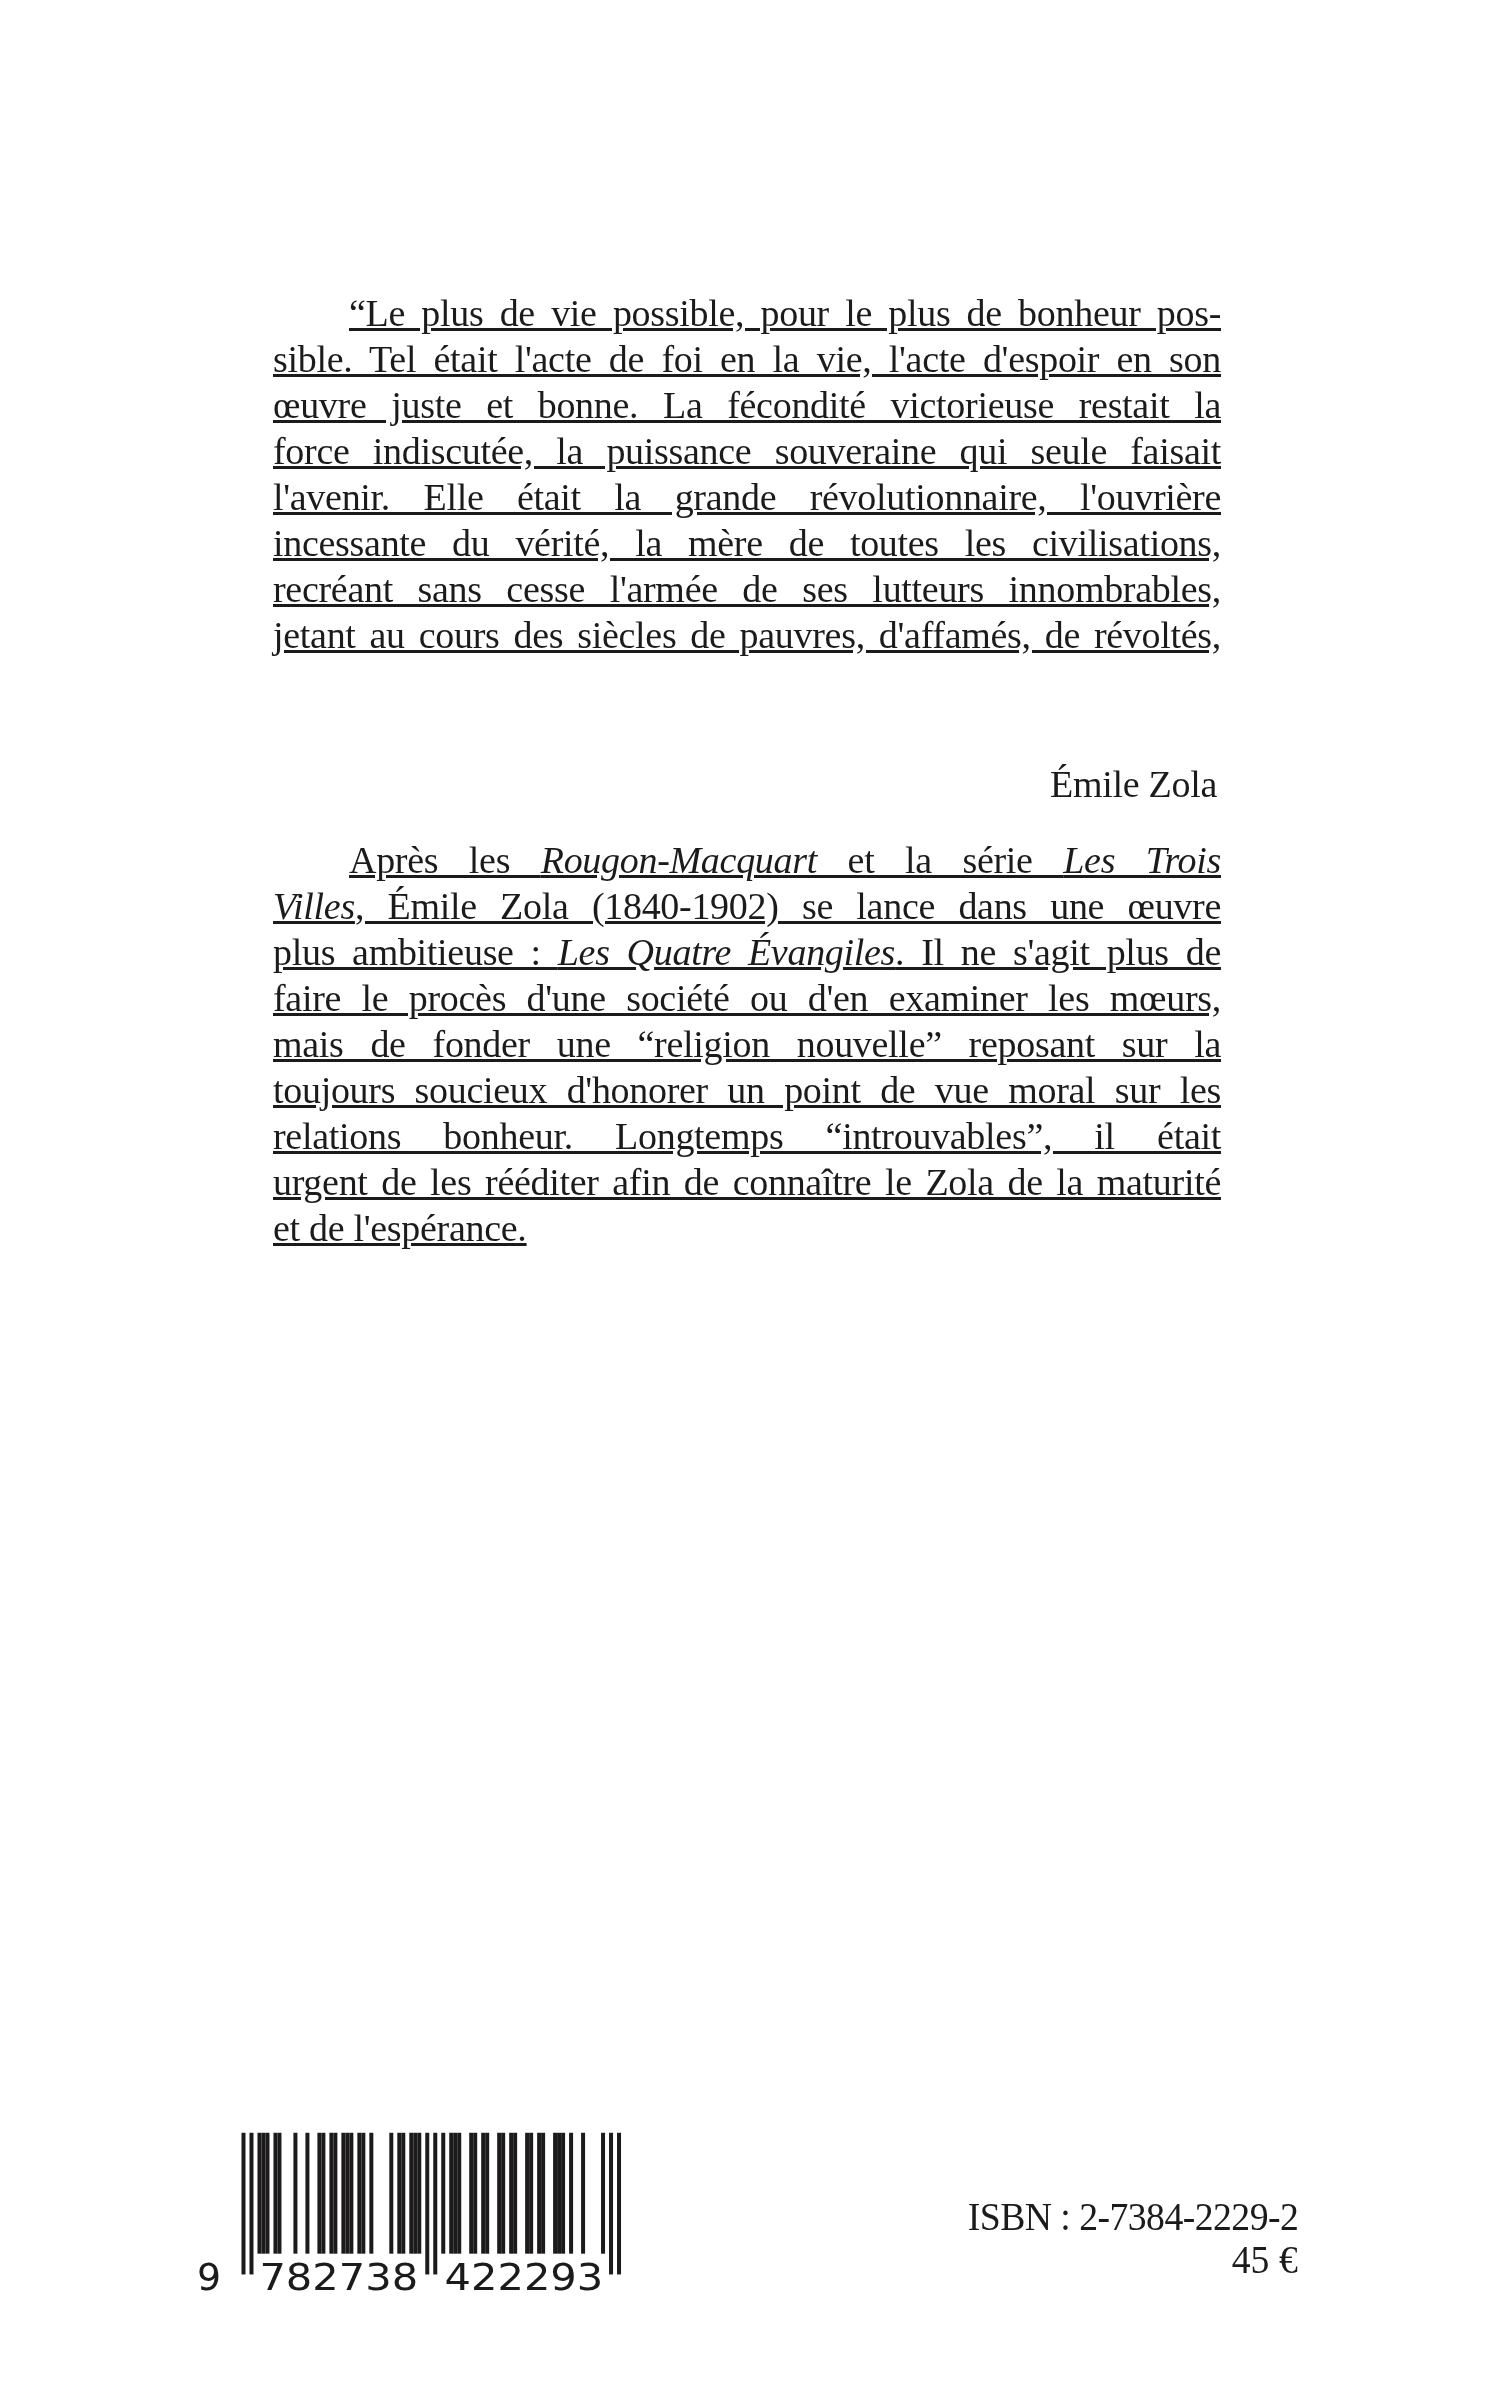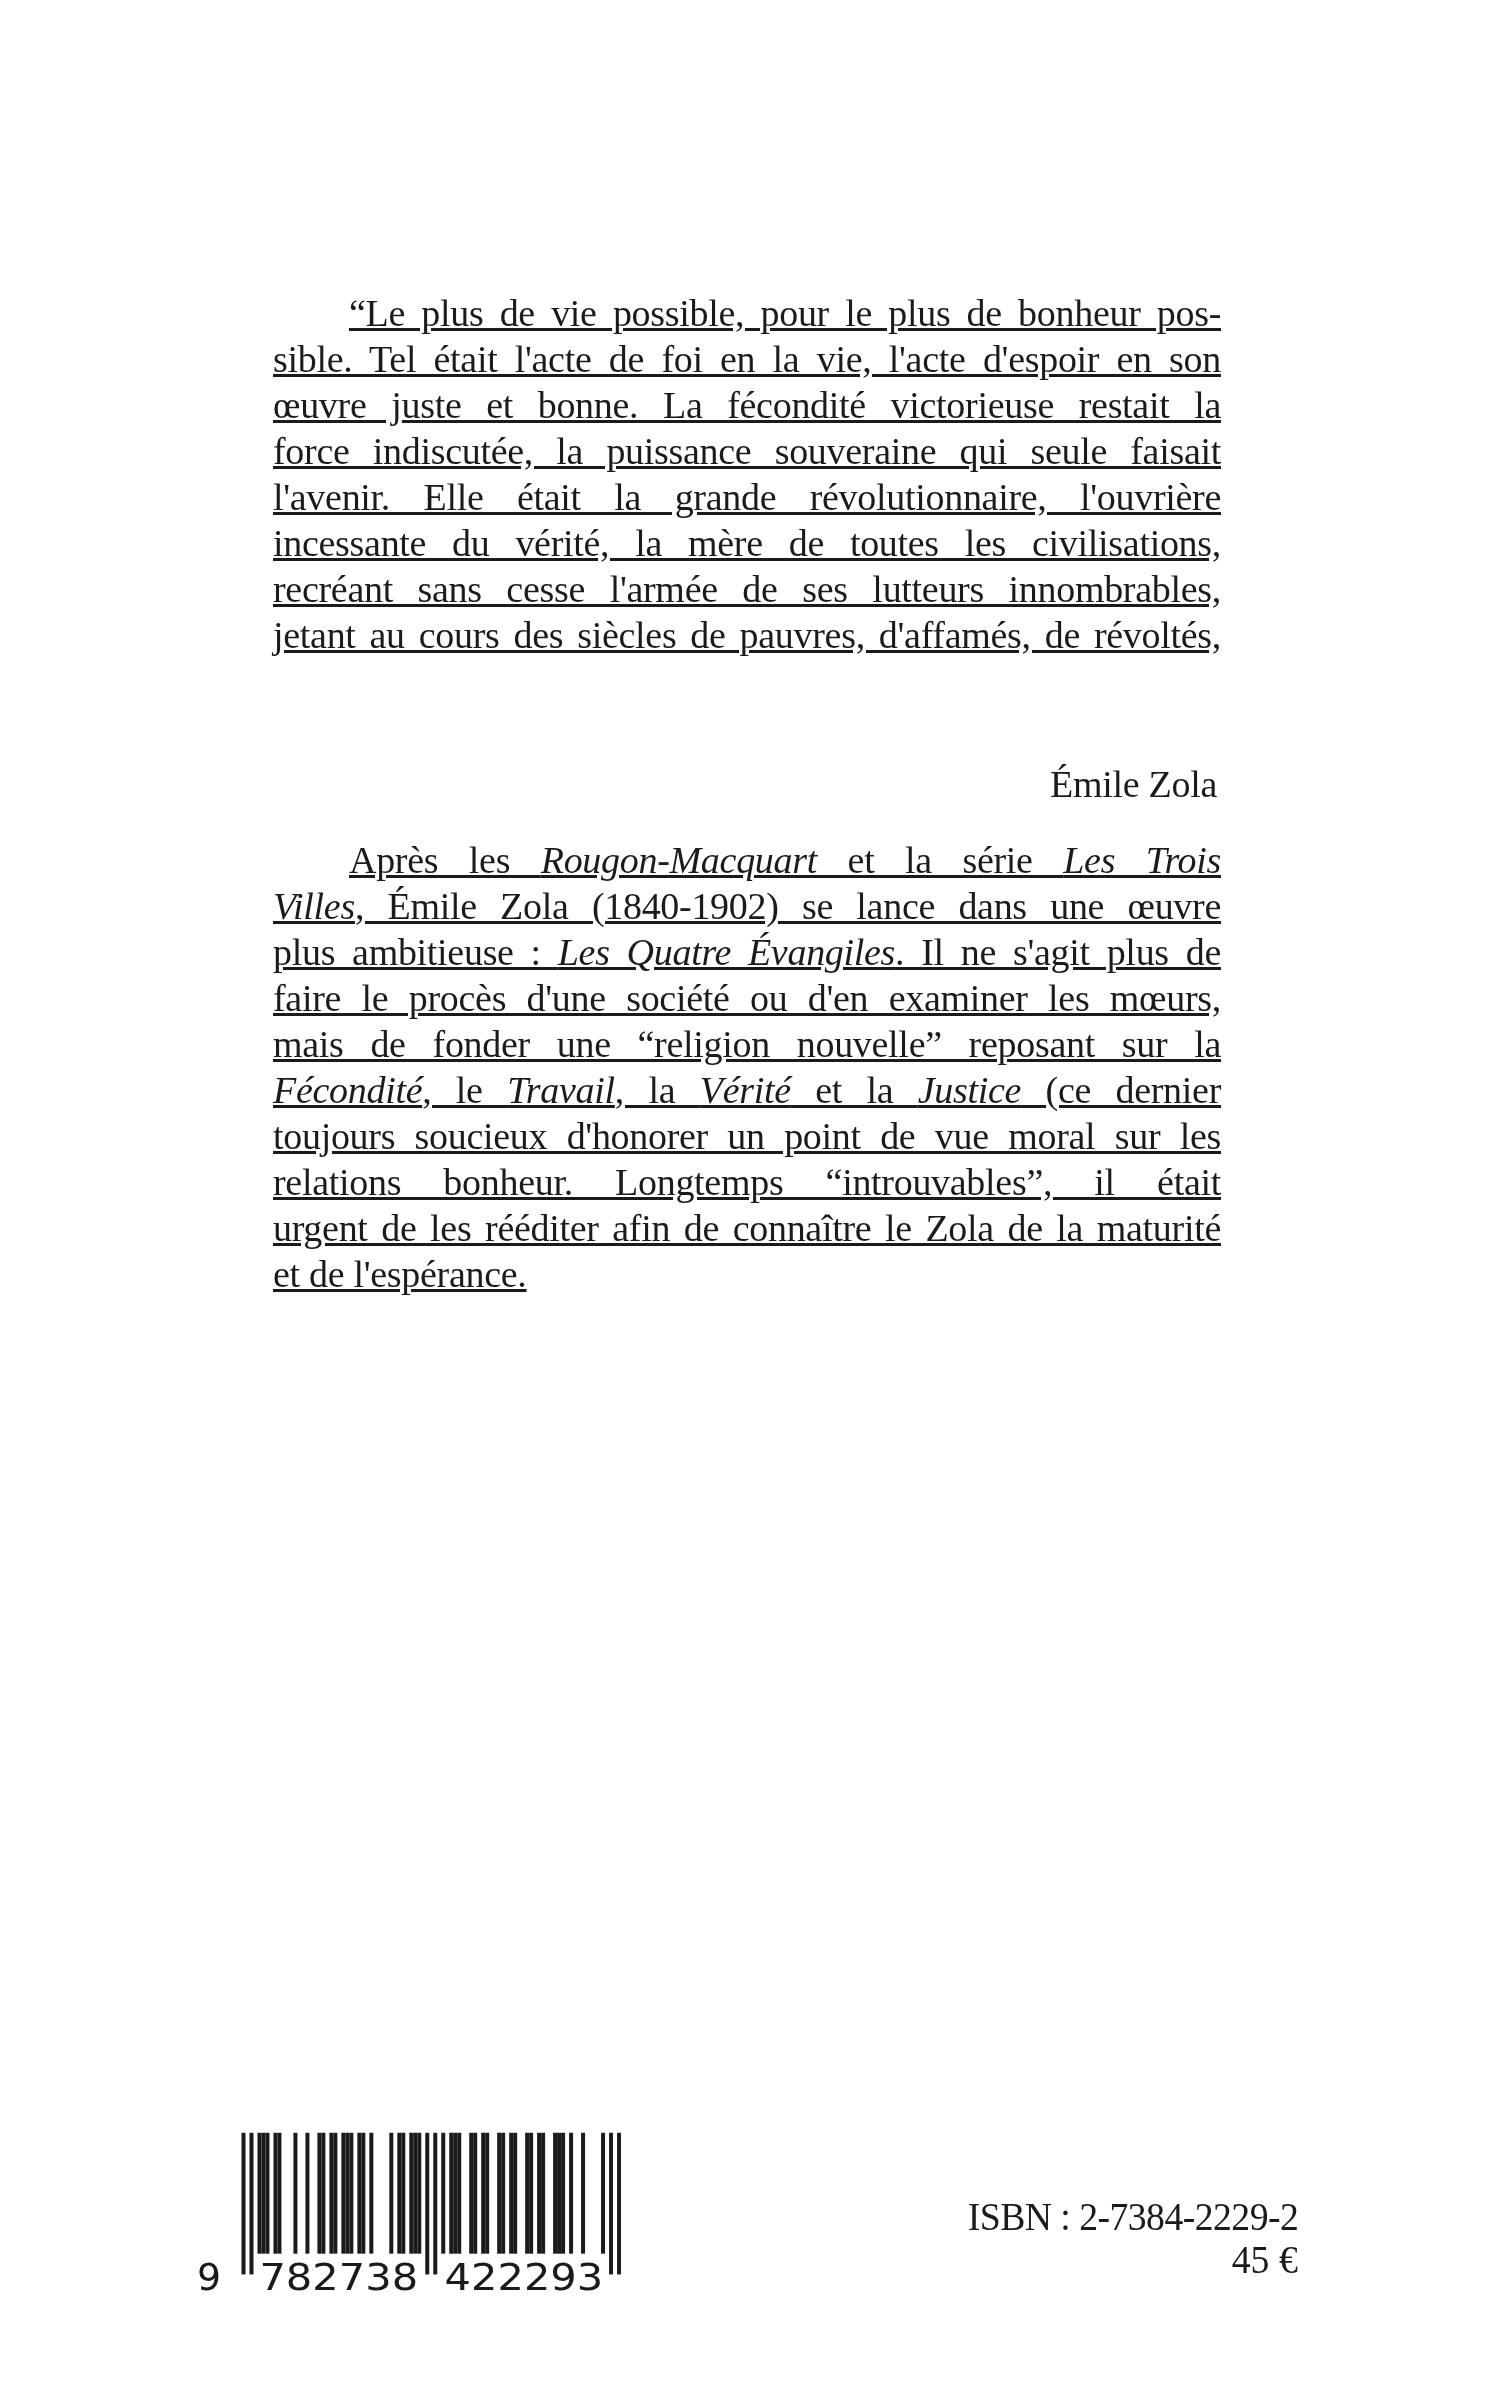--- a/index.html
+++ b/index.html
@@ -141,23 +141,20 @@
       <span class="line-inner"><em>Villes</em><span>, Émile Zola (1840-1902) se lance dans une œuvre</span></span>
     </span>
   <span class="desc-line">
       <span class="line-inner"><span>plus ambitieuse : </span><em>Les Quatre Évangiles</em><span>. Il ne s'agit plus de</span></span>
     </span>
   <span class="desc-line">
       <span class="line-inner">faire le procès d'une société ou d'en examiner les mœurs,</span>
     </span>
   <span class="desc-line">
       <span class="line-inner">mais de fonder une “religion nouvelle” reposant sur la</span>
-    </span>
-  <span class="desc-line">
-      <span class="line-inner"><em>Fécondité</em><span>, le </span><em>Travail</em><span>, la </span><em>Vérité</em><span> et la </span><em>Justice</em><span> (ce dernier</span></span>
     </span>
 
   <span class="desc-line">
       <span class="line-inner">toujours soucieux d'honorer un point de vue moral sur les</span>
     </span>
   <span class="desc-line">
       <span class="line-inner">relations bonheur. Longtemps “introuvables”, il était</span>
     </span>
   <span class="desc-line">
       <span class="line-inner">urgent de les rééditer afin de connaître le Zola de la maturité</span>

